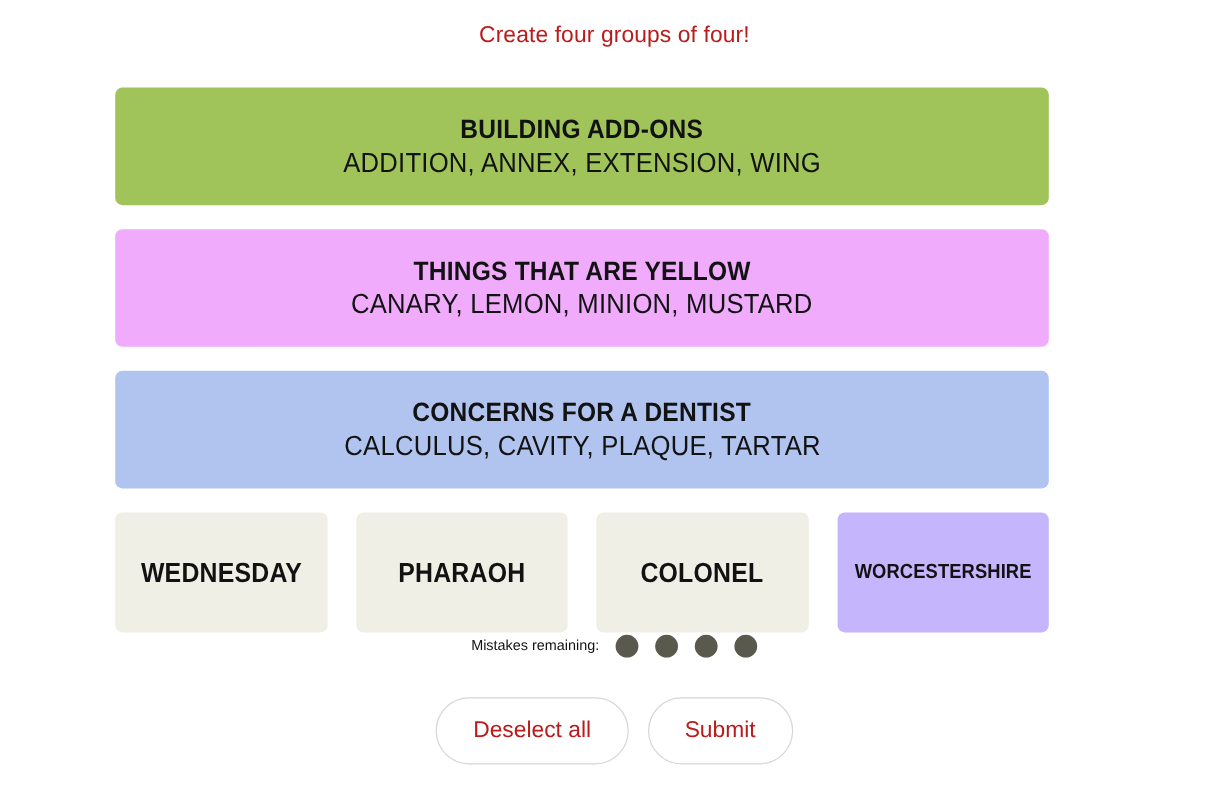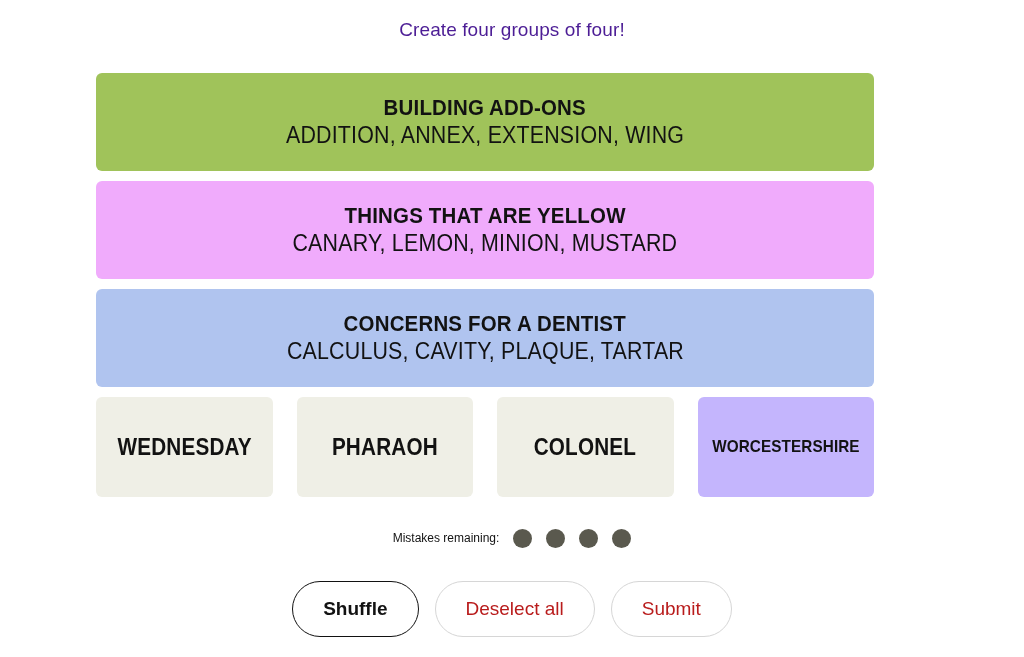--- a/index.html
+++ b/index.html
@@ -26,37 +26,37 @@
   
   .instruction {
     position: absolute;
     top: 18px;
     left: 0;
     width: 1024px;
     text-align: center;
     font-size: 19px;
     font-weight: 400;
     letter-spacing: 0.1px;
-    color: #4c1d95;
+    color: #b91c1c;
     line-height: 24px;
   }
 
   
   .board {
     position: absolute;
     left: 96px;
     top: 73px;
     width: 778px;
   }
 
   .solved-row {
     width: 778px;
     height: 98px;
     border-radius: 6px;
-    margin-bottom: 10px;
+    margin-bottom: 20px;
     display: flex;
     flex-direction: column;
     align-items: center;
     justify-content: center;
     text-align: center;
   }
 
   .solved-row .cat-title {
     font-family: "Liberation Sans Narrow", "Liberation Sans", sans-serif;
     font-weight: 700;
@@ -233,18 +233,17 @@
     <span class="mistakes-label">Mistakes remaining:</span>
     <span class="dots" id="mistake-dots">
         <span class="dot" style="background: rgb(90, 89, 78);"></span>
         <span class="dot" style="background: rgb(90, 89, 78);"></span>
         <span class="dot" style="background: rgb(90, 89, 78);"></span>
         <span class="dot" style="background: rgb(90, 89, 78);"></span>
       </span>
   </div>
 
   <div class="buttons">
-    <button class="btn active" id="btn-0">Shuffle</button>
     <button class="btn disabled" id="btn-1">Deselect all</button>
     <button class="btn disabled" id="btn-2">Submit</button>
   </div>
 
 </div>
 
 </body></html>

